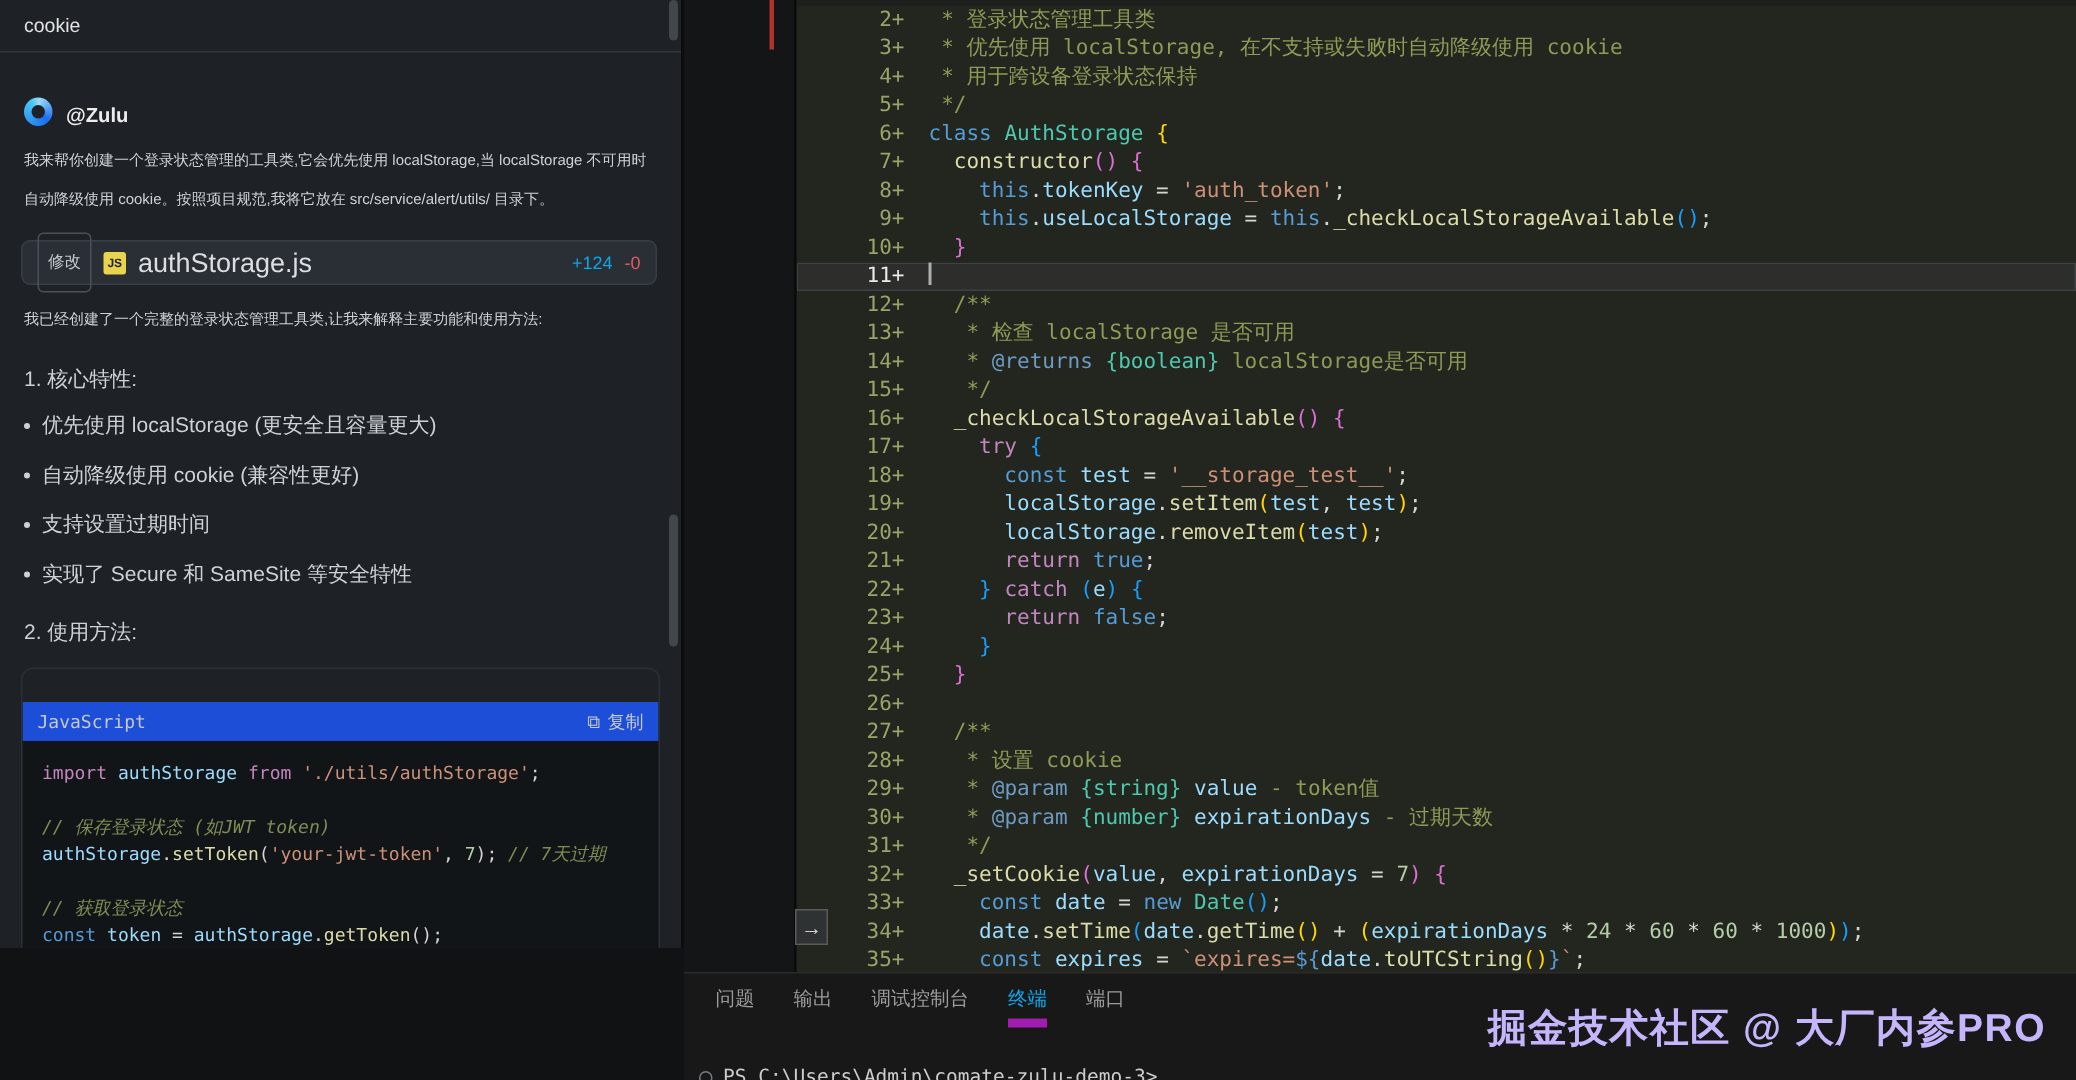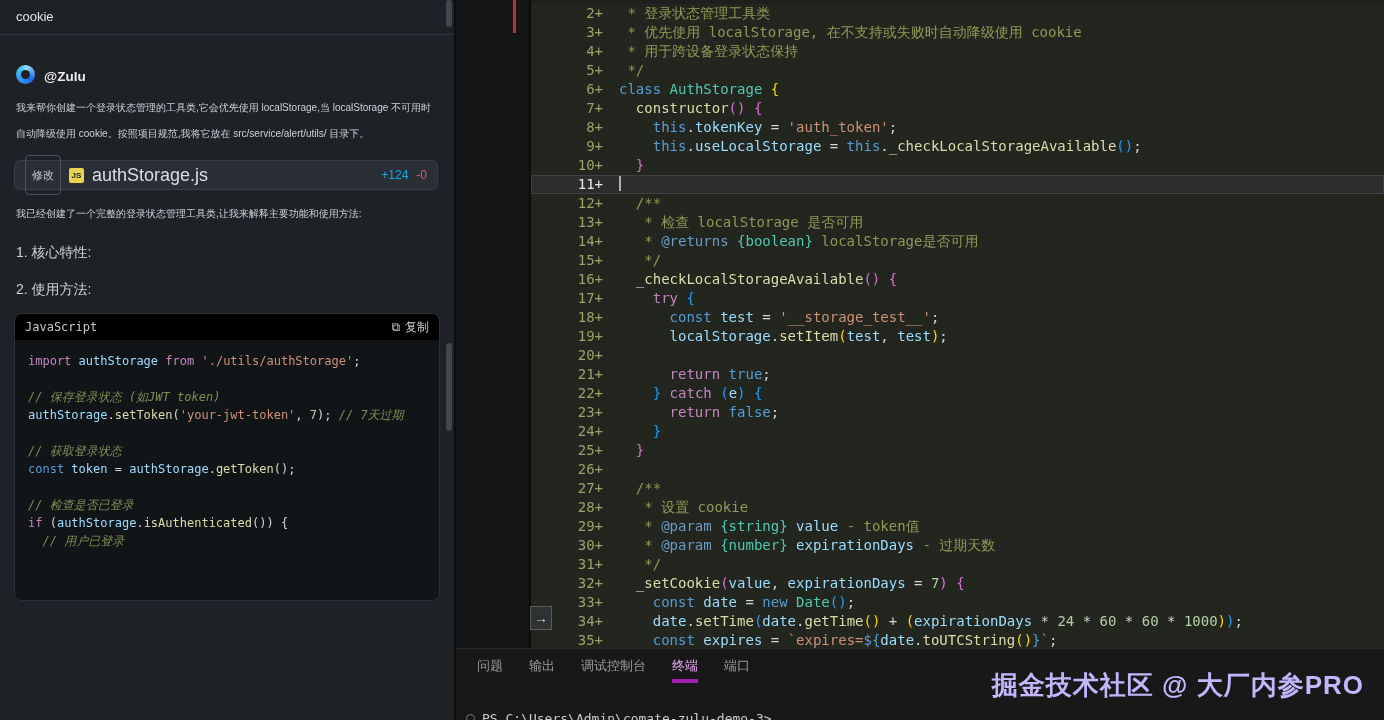--- a/index.html
+++ b/index.html
@@ -1,21 +1,21 @@
 <!DOCTYPE html>
 <html><head>
 <meta charset="utf-8">
 <style>
   * { margin:0; padding:0; box-sizing:border-box; }
   html,body { width:1384px; height:720px; overflow:hidden; background:#101214;
               font-family:"Liberation Sans","DejaVu Sans",sans-serif; }
   .app { position:relative; width:1384px; height:720px; display:flex; overflow:hidden; }
 
   
-  .chat { width:456px; flex:0 0 456px; height:720px; background:#1e2227; position:relative;
+  .chat { width:456px; flex:0 0 456px; height:632px; background:#1e2227; position:relative;
           overflow:hidden; border-right:2px solid #0c0d0f; color:#ccd0d4; }
   .tail { padding:9px 16px 10px; font-size:13px; color:#e2e4e6; }
   .divider { height:1px; background:#32373d; }
   .msg-head { display:flex; align-items:flex-end; gap:9px; margin:30px 16px 0; }
   .avatar { width:19px; height:19px; border-radius:50%; position:relative; flex:0 0 19px;
             background:conic-gradient(from 130deg,#1a6df0,#49c8f5 55%,#9adcf8 65%,#1a6df0); }
   .avatar::after { content:''; position:absolute; inset:5px; border-radius:50%; background:#1e2227; }
   .aname { font-size:13.5px; font-weight:600; color:#ececec; }
   .para { margin:11px 16px 0; font-size:10px; line-height:26px; color:#ced2d6; word-break:break-all; }
   .file-card { margin:13px 16px 0 14px; height:30px; display:flex; align-items:center; gap:8px;
@@ -25,21 +25,21 @@
             display:flex; align-items:center; justify-content:center; border-radius:2px; }
   .fname { font-size:18px; color:#dcdee1; }
   .spacer { flex:1; }
   .adds { font-size:12px; color:#0ea5e9; }
   .dels { font-size:12px; color:#e25d5d; }
   .sec { margin:13px 16px 0; font-size:14px; color:#ced2d6; line-height:24px; }
   .features { list-style:none; margin:2px 0 0; }
   .features li { position:relative; padding-left:28px; margin-top:6px; font-size:14px; line-height:27px; color:#ced2d6; }
   .dot { position:absolute; left:16px; top:12px; width:4px; height:4px; border-radius:50%; background:#cfd2d5; }
   .codeblock { margin:12px 14px 0; border-radius:8px; overflow:hidden; border:1px solid #2b3036; }
-  .cb-head { height:26px; background:#000000; display:flex; align-items:center; justify-content:space-between; padding:0 10px; }
+  .cb-head { height:26px; background:#1d4ed8; display:flex; align-items:center; justify-content:space-between; padding:0 10px;margin-top:22px; }
   .cb-lang { font-family:"DejaVu Sans Mono",monospace; font-size:12px; color:#c6c9cc; }
   .cb-copy { display:flex; align-items:center; gap:5px; font-size:12px; color:#c6c9cc; cursor:pointer; }
   .copy-ic { font-size:12px; color:#c6c9cc; }
   .cb-body { background:#121518; padding:12px 13px 16px; font-family:"DejaVu Sans Mono",monospace;
              font-size:12px; line-height:18px; min-height:260px; }
   .cline { height:18px; white-space:pre; }
   .sb { position:absolute; right:2px; width:6px; border-radius:3px; background:#42474d; }
   .sb1 { top:0; height:27px; }
   .sb2 { top:343px; height:88px; }
 
@@ -74,21 +74,21 @@
   .tk-mi { color:#7f8c54; font-style:italic; }
   .diff-arrow { position:absolute; left:74px; bottom:18px; width:22px; height:24px; background:#2f3233;
                 border:1px solid #5a5a5a; color:#d0d0d0; font-size:14px; display:flex; align-items:center;
                 justify-content:center; cursor:pointer; padding:0; }
 
   
   .panel { height:72px; flex:0 0 72px; background:#181818; border-top:1px solid #2b2b2b;
            position:relative; padding-left:21px; overflow:hidden; }
   .tabs { display:flex; gap:26px; margin-top:8px; }
   .tab { font-size:13px; color:#9a9a9a; padding-bottom:4px; cursor:pointer; white-space:nowrap; }
-  .tab.active { color:#f0abfc; border-bottom:4px solid #a21caf; }
+  .tab.active { color:#0ea5e9; border-bottom:6px solid #a21caf; }
   .termline { position:absolute; left:10px; bottom:-6px; display:flex; align-items:center; gap:7px; }
   .cmd-circle { width:9px; height:9px; border-radius:50%; border:1.5px solid #767b80; flex:0 0 9px; }
   .prompt { font-family:"DejaVu Sans Mono",monospace; font-size:13px; color:#cccccc; white-space:pre; }
 
   .watermark { position:absolute; right:20px; top:668px; font-size:26px; font-weight:bold;
                color:#c4b5fd; letter-spacing:1px; z-index:20; }
 </style>
 </head>
 <body>
 
@@ -111,20 +111,26 @@
       <span class="fname">authStorage.js</span>
       <span class="spacer"></span>
       <span class="adds">+124</span>
       <span class="dels">-0</span>
     </div>
 
     <p class="para">我已经创建了一个完整的登录状态管理工具类,让我来解释主要功能和使用方法:</p>
 
     <div class="sec">1. 核心特性:</div>
 
+    <ul class="features">
+      <li><span class="dot"></span><span>优先使用 localStorage (更安全且容量更大)</span></li>
+      <li><span class="dot"></span><span>自动降级使用 cookie (兼容性更好)</span></li>
+      <li><span class="dot"></span><span>支持设置过期时间</span></li>
+      <li><span class="dot"></span><span>实现了 Secure 和 SameSite 等安全特性</span></li>
+    </ul>
 
     <div class="sec">2. 使用方法:</div>
 
     <div class="codeblock">
       <div class="cb-head">
         <span class="cb-lang">JavaScript</span>
         <span class="cb-copy">
           <span class="copy-ic">⧉</span>
           <span>复制</span>
         </span>
@@ -209,20 +215,21 @@
           <div class="eline">
             <span class="gut">18+</span>
             <span class="lcode"><span class="tk-p">      </span><span class="tk-k">const</span><span class="tk-p"> </span><span class="tk-v">test</span><span class="tk-p"> = </span><span class="tk-s">'__storage_test__'</span><span class="tk-p">;</span></span>
           </div>
           <div class="eline">
             <span class="gut">19+</span>
             <span class="lcode"><span class="tk-p">      </span><span class="tk-v">localStorage</span><span class="tk-p">.</span><span class="tk-f">setItem</span><span class="tk-b1">(</span><span class="tk-v">test</span><span class="tk-p">, </span><span class="tk-v">test</span><span class="tk-b1">)</span><span class="tk-p">;</span></span>
           </div>
           <div class="eline">
             <span class="gut">20+</span>
+            <span class="lcode"><span class="tk-p">      </span><span class="tk-v">localStorage</span><span class="tk-p">.</span><span class="tk-f">removeItem</span><span class="tk-b1">(</span><span class="tk-v">test</span><span class="tk-b1">)</span><span class="tk-p">;</span></span>
           </div>
           <div class="eline">
             <span class="gut">21+</span>
             <span class="lcode"><span class="tk-p">      </span><span class="tk-c">return</span><span class="tk-p"> </span><span class="tk-k">true</span><span class="tk-p">;</span></span>
           </div>
           <div class="eline">
             <span class="gut">22+</span>
             <span class="lcode"><span class="tk-p">    </span><span class="tk-b3">}</span><span class="tk-p"> </span><span class="tk-c">catch</span><span class="tk-p"> </span><span class="tk-b3">(</span><span class="tk-v">e</span><span class="tk-b3">)</span><span class="tk-p"> </span><span class="tk-b3">{</span></span>
           </div>
           <div class="eline">

